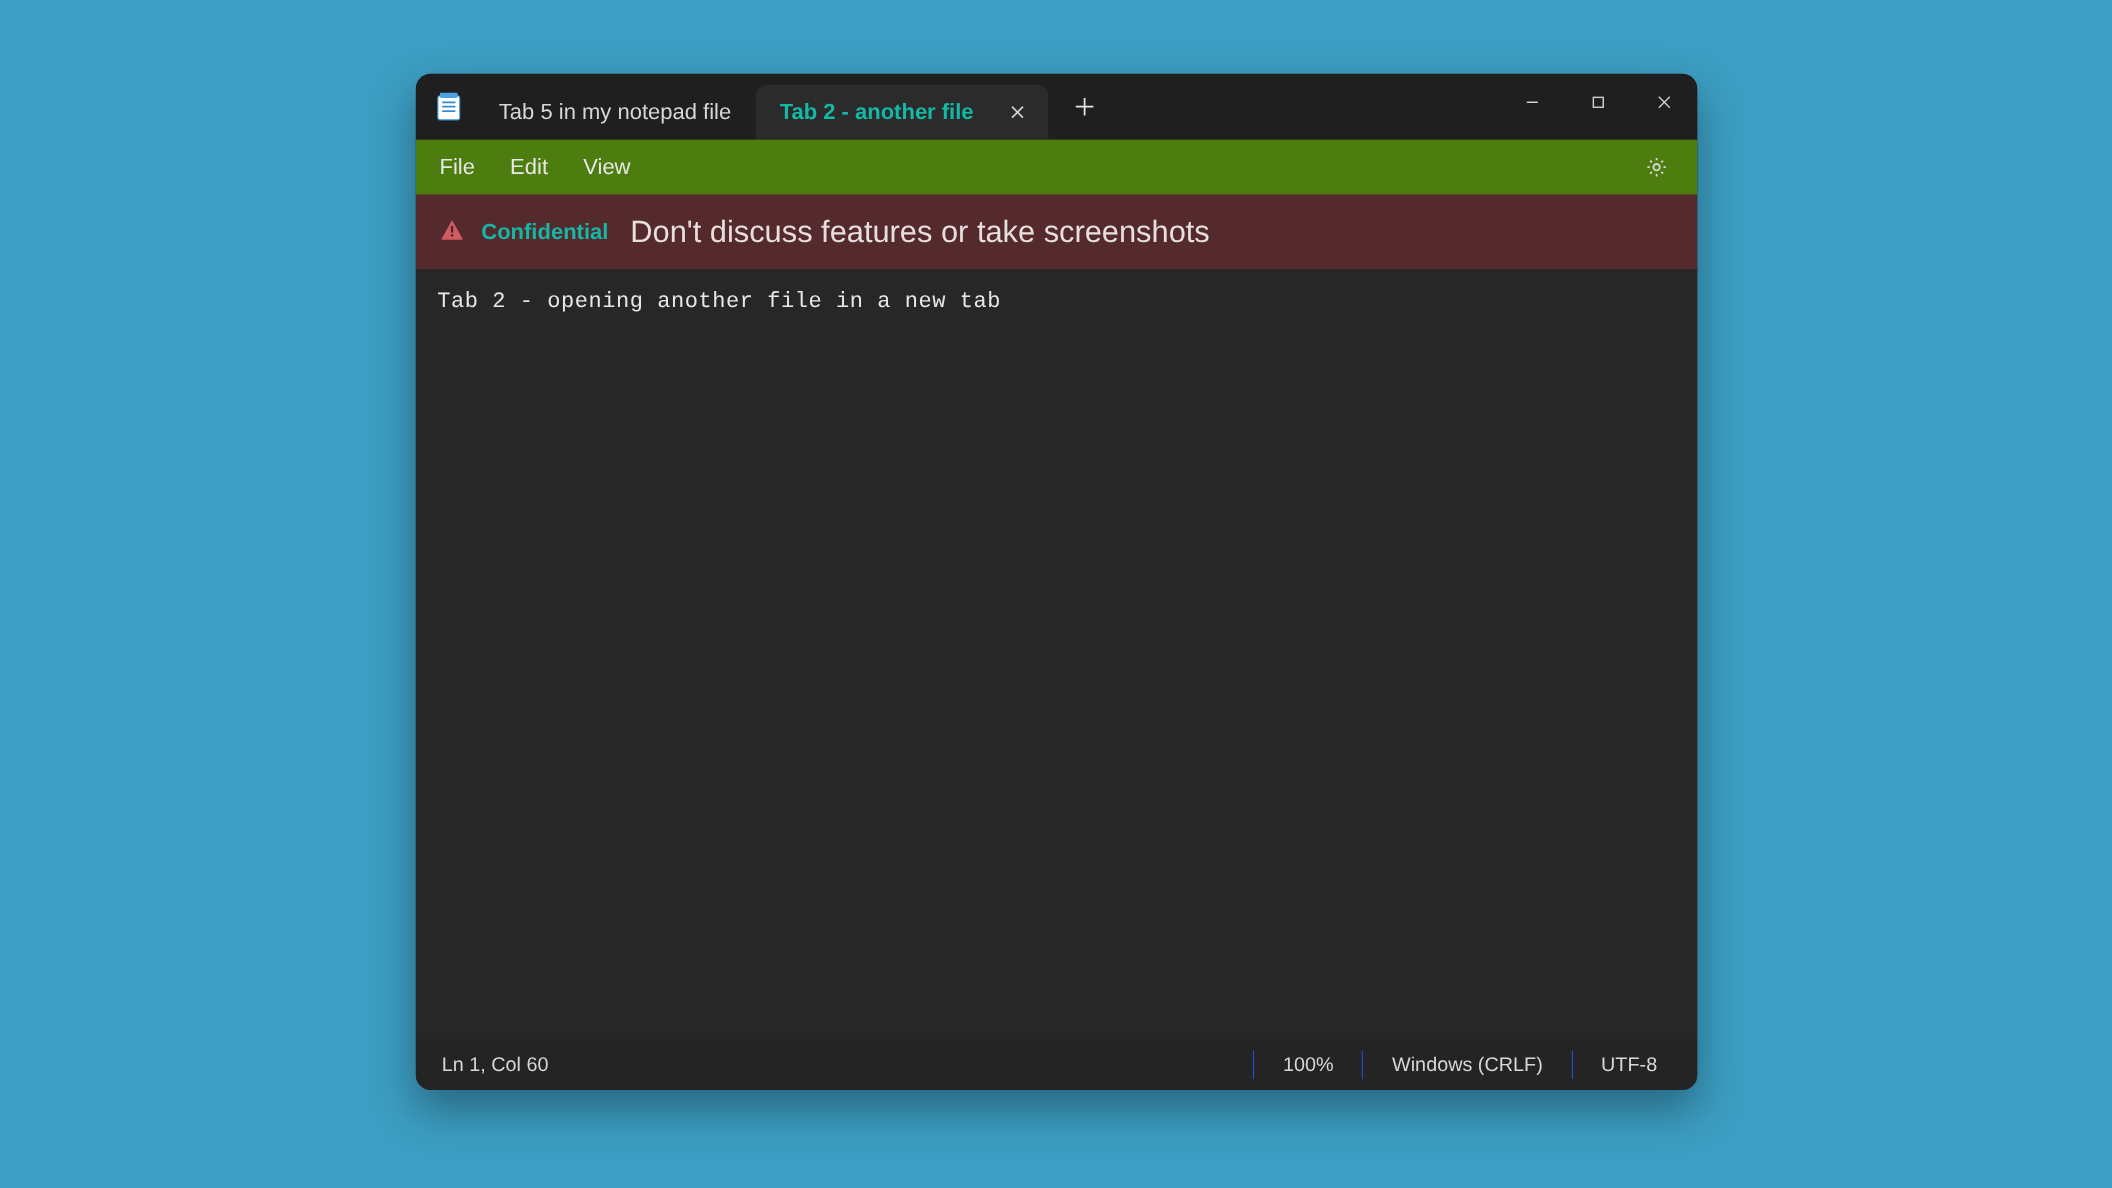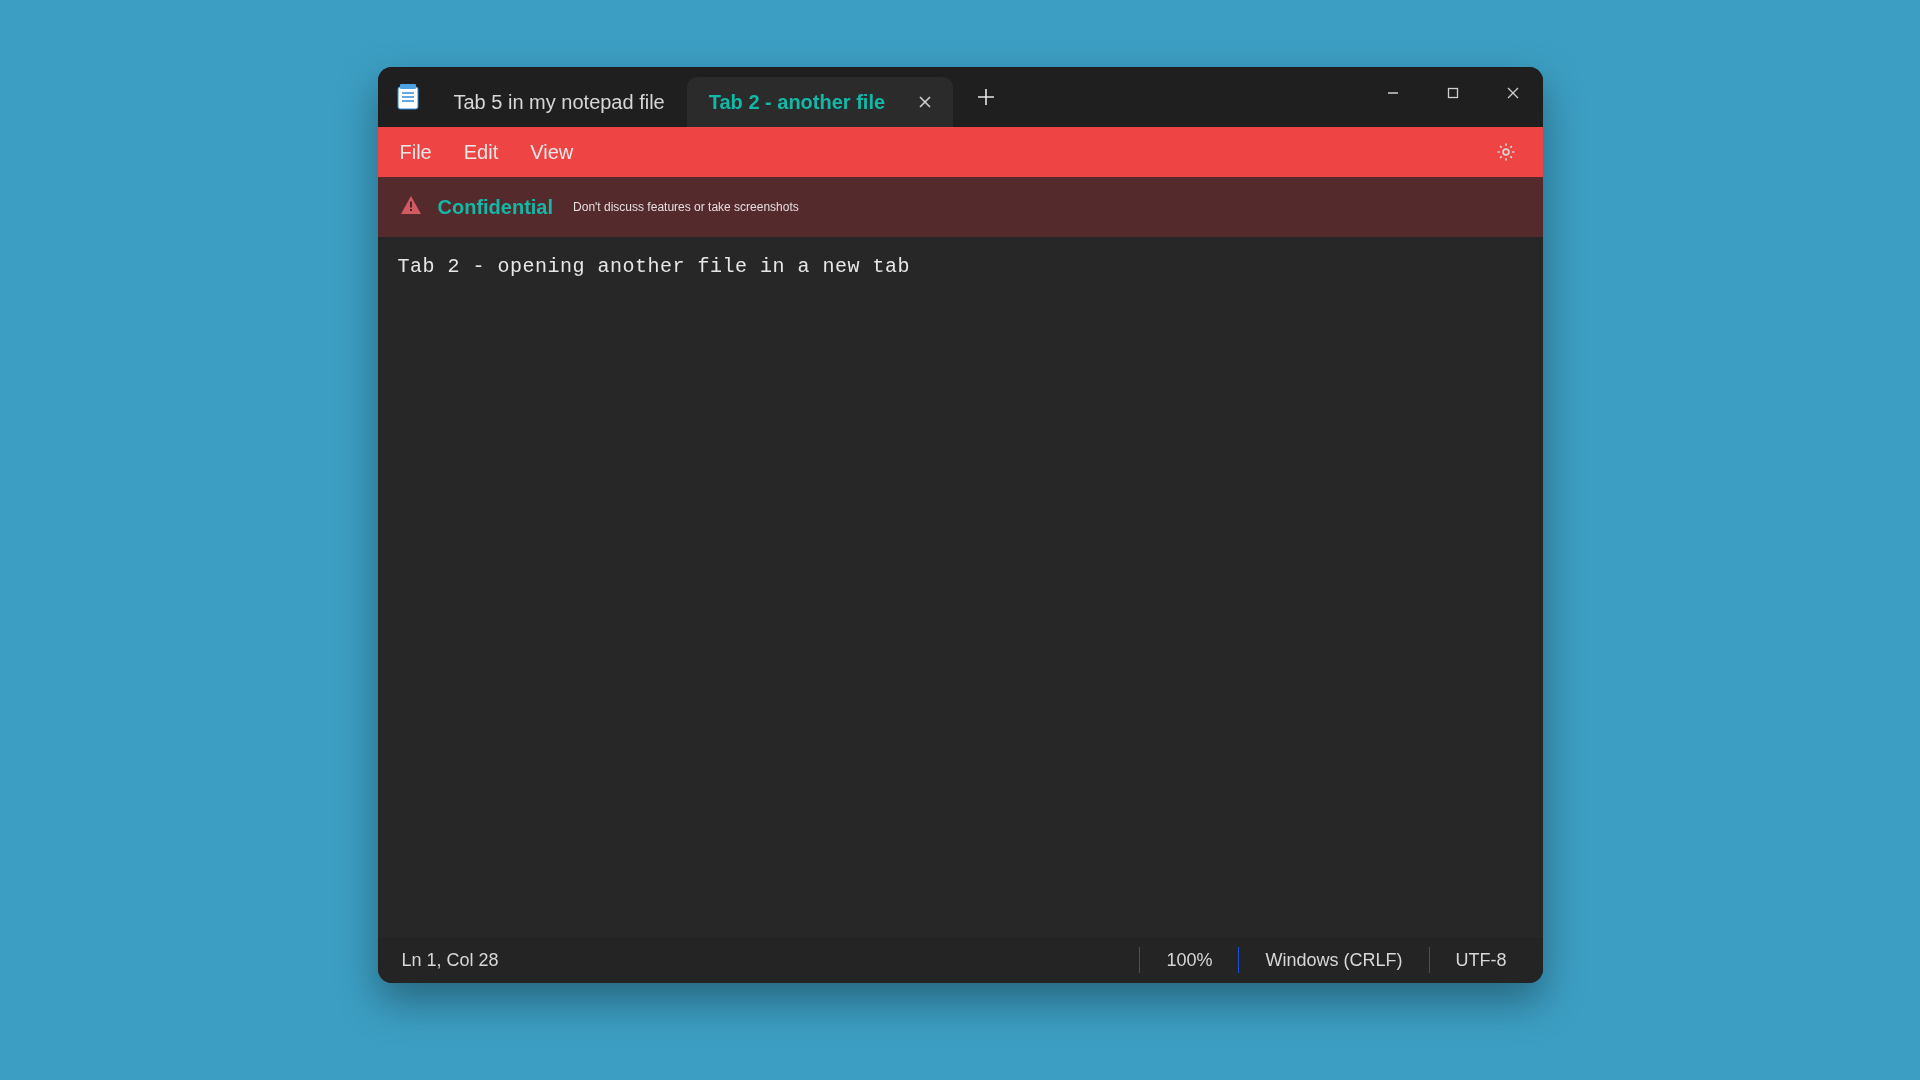--- a/index.html
+++ b/index.html
@@ -98,21 +98,21 @@
     justify-content: center;
     color: #cfcfcf;
     cursor: pointer;
   }
   .win-btn svg { width: 14px; height: 14px; stroke: currentColor; fill: none; stroke-width: 1.3; }
 
   
   .menubar {
     display: flex;
     align-items: center;
-    background: #ef4444;
+    background: #4d7c0f;
     height: 50px;
     padding: 0 6px;
     text-align: center;
   }
   .menu-item {
     color: #e8e8e8;
     font-size: 20px;
     padding: 6px 16px;
     border-radius: 6px;
     cursor: pointer;
@@ -136,21 +136,21 @@
     gap: 16px;
   }
   .banner .warn-icon svg { width: 22px; height: 20px; }
   .banner-title {
     color: #14b8a6;
     font-weight: 700;
     font-size: 20px;
   }
   .banner-msg {
     color: #e7dede;
-    font-size: 12px;
+    font-size: 28px;
     margin-left: 4px;
   }
 
   
   .editor {
     background: #272727;
     height: 700px;
     padding: 18px 20px;
     color: #e7e7e7;
     font-family: "Consolas", "Courier New", monospace;
@@ -261,20 +261,20 @@
         <rect x="10" y="14" width="2" height="2" fill="#4a2326"></rect>
       </svg>
     </span>
     <span class="banner-title">Confidential</span>
     <span class="banner-msg">Don't discuss features or take screenshots</span>
   </div>
 
   <div class="editor"><span>Tab 2 - opening another file in a new tab</span></div>
 
   <div class="statusbar">
-    <div class="status-cell first">Ln 1, Col 28</div>
+    <div class="status-cell first">Ln 1, Col 60</div>
     <div class="status-spacer"></div>
     <div class="status-cell">100%</div>
     <div class="status-cell">Windows (CRLF)</div>
     <div class="status-cell">UTF-8</div>
   </div>
 
 </div>
 
 </body></html>

